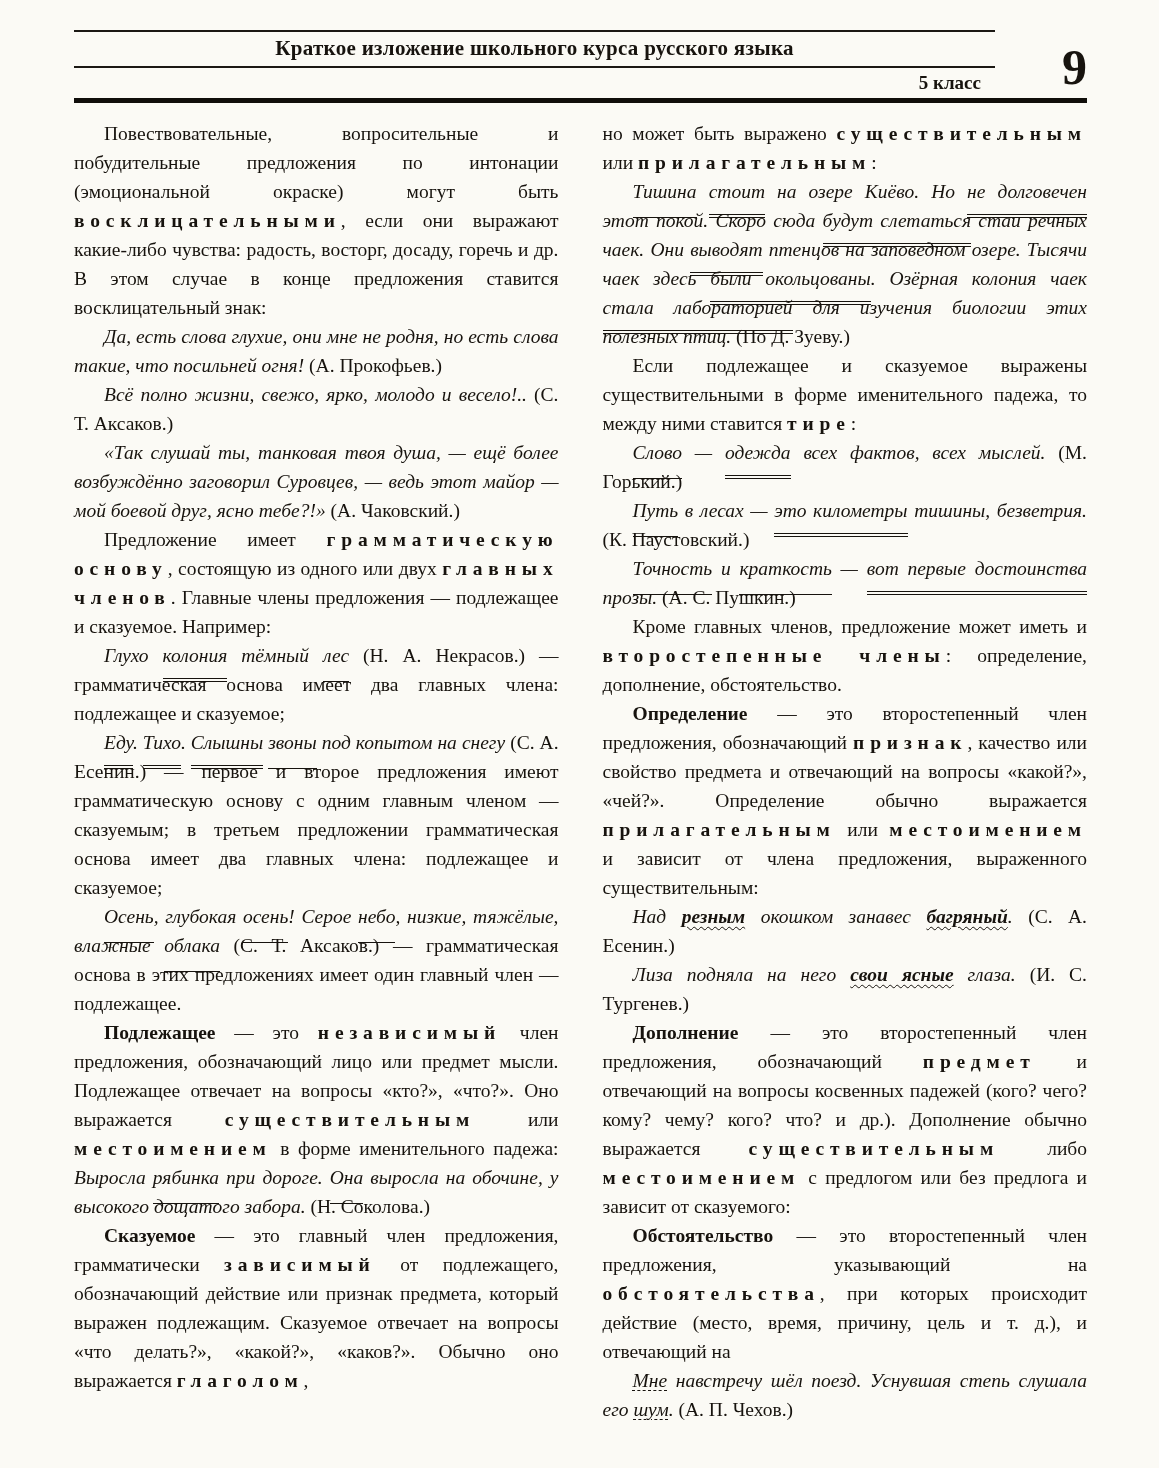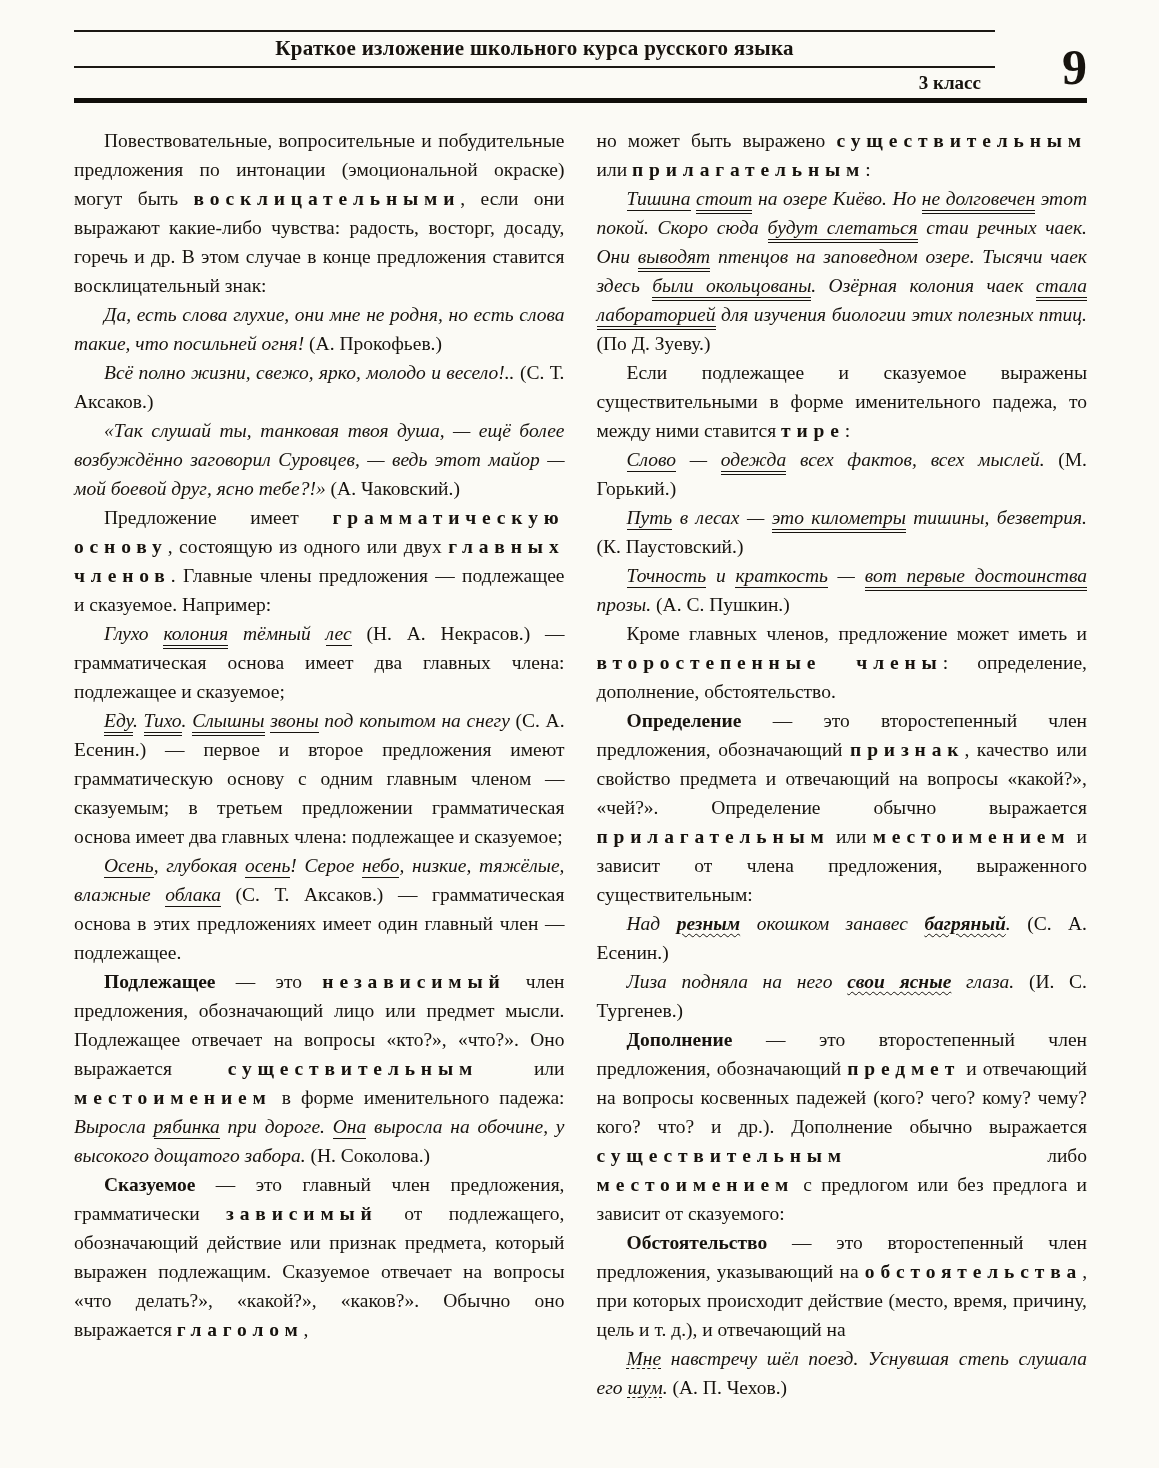--- a/index.html
+++ b/index.html
@@ -36,51 +36,51 @@
   .page-num {
     width: 92px;
     text-align: right;
     font-size: 50px;
     font-weight: bold;
     line-height: 1.0;
     padding-top: 12px;
   }
   .rule-thick { height: 5px; background: #100e0a; margin-top: 2px; }
   
-  .columns { display: flex; gap: 32px; margin-top: 23px; }
+  .columns { display: flex; gap: 44px; margin-top: 16px; }
   .col { flex: 1; min-width: 0; }
   p.para {
     margin: 0;
     font-size: 19.5px;
     line-height: 29px;
     text-align: justify;
     text-indent: 30px;
   }
   p.para.noindent { text-indent: 0; }
   
   .it { font-style: italic; }
   .bd { font-weight: bold; }
   .sp { letter-spacing: 0.30em; font-weight: bold; }
-  .u1 { border-bottom: 1.6px solid #17130e; padding-bottom: 1px; }
-  .u2 { border-bottom: 4px double #17130e; padding-bottom: 1px; }
+  .u1 { border-bottom: 1.6px solid #17130e; padding-bottom: 15px; }
+  .u2 { border-bottom: 4px double #17130e; padding-bottom: 12px; }
   .uw { text-decoration: underline; text-decoration-style: wavy; text-decoration-thickness: 1.2px; text-underline-offset: 3px; font-weight: bold; }
   .ud { text-decoration: underline; text-decoration-style: dashed; text-decoration-thickness: 1.4px; text-underline-offset: 3px; }
 </style>
 </head>
 <body>
 
 <div class="page">
 
   <div class="header">
     <div class="header-top">
       <div class="title-block">
         <div class="rule-thin"></div>
         <div class="title">Краткое изложение школьного курса русского языка</div>
         <div class="rule-thin"></div>
-        <div class="subtitle">3 класс</div>
+        <div class="subtitle">5 класс</div>
       </div>
       <div class="page-num">9</div>
     </div>
     <div class="rule-thick"></div>
   </div>
 
   <div class="columns">
     <div class="col" id="col-left">
         <p class="para"><span>Повествовательные, вопросительные и побудительные предложения по интонации (эмоциональной окраске) могут быть </span><span class="sp">восклицательными</span><span>, если они выражают какие-либо чувства: радость, восторг, досаду, горечь и др. В этом случае в конце предложения ставится восклицательный знак:</span></p>
         <p class="para"><span class="it">Да, есть слова глухие, они мне не родня, но есть слова такие, что посильней огня!</span><span> (А. Прокофьев.)</span></p>

